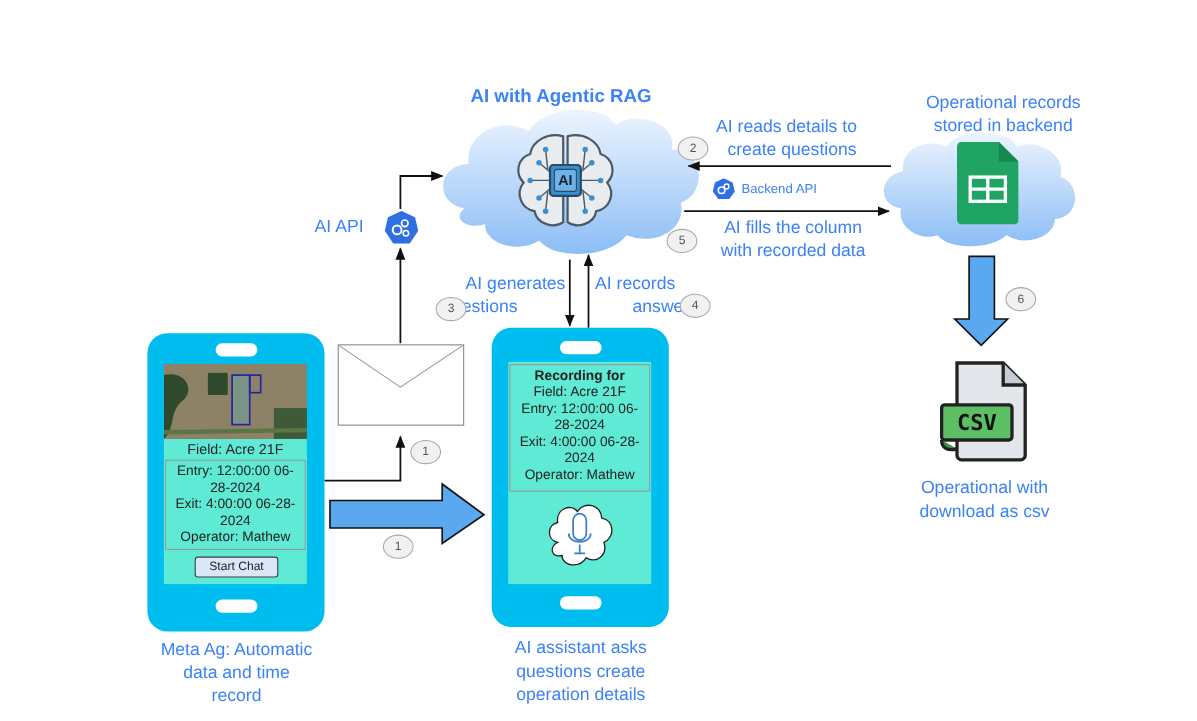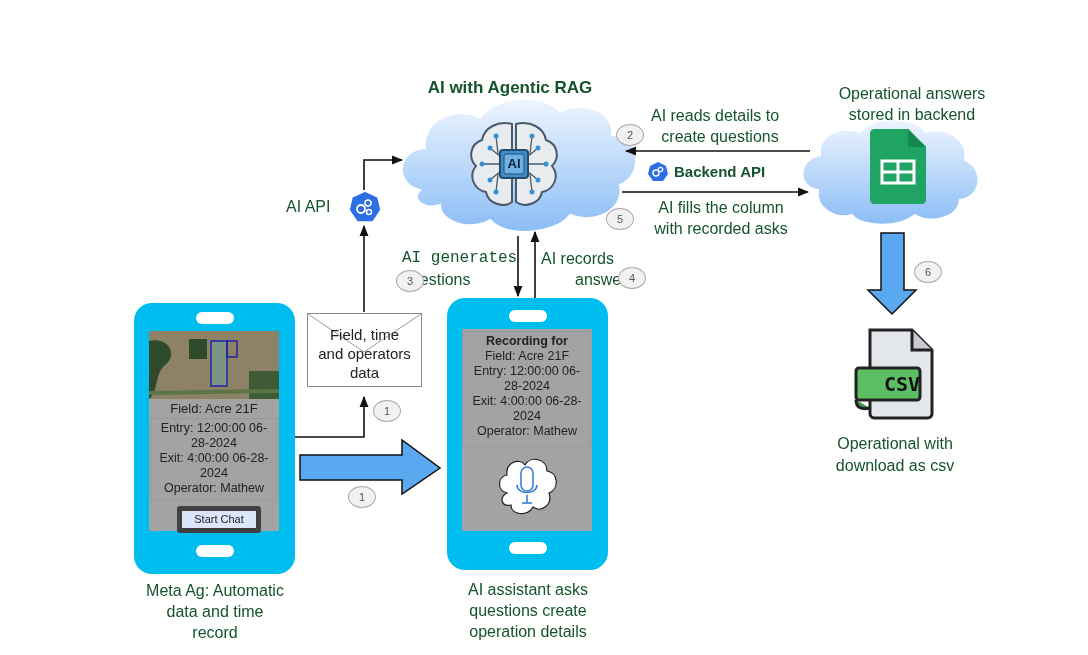--- a/index.html
+++ b/index.html
@@ -1,26 +1,26 @@
 <!DOCTYPE html>
 <html><head>
 <meta charset="utf-8">
 <style>
   html, body { margin:0; padding:0; background:#ffffff; }
   body { width:1088px; height:655px; position:relative; overflow:hidden; font-family:"Liberation Sans", sans-serif; color:#222; }
   .abs { position:absolute; }
-  .lbl { position:absolute; text-align:center; font-size:16px; line-height:19px; color:#14532d; white-space:nowrap; }
+  .lbl { position:absolute; text-align:center; font-size:16px; line-height:19px; color:#3b82f6; white-space:nowrap; }
   .lbl-l { text-align:left; }
   .badge { position:absolute; width:26px; height:20px; border:1px solid #aaa; border-radius:50%; background:#f1f1f1; font-size:11px; line-height:20px; text-align:center; color:#555; }
   svg.full { position:absolute; left:0; top:0; }
   .phone { position:absolute; background:#00bdf0; border-radius:18px; }
   .phone .slot { position:absolute; left:50%; transform:translateX(-50%); background:#fff; border-radius:8px; }
-  .screen { position:absolute; background:#a3a3a3; }
+  .screen { position:absolute; background:#5eead4; }
   .ptext { font-size:12.5px; line-height:15px; text-align:center; color:#222; }
-  .btn { background:#dbe6f8; border:5px solid #404040; border-radius:3px; font-size:11px; color:#222; text-align:center; }
+  .btn { background:#dbe6f8; border:1px solid #404040; border-radius:3px; font-size:11px; color:#222; text-align:center; }
 </style>
 </head>
 <body>
 
 <svg class="full" width="1088" height="655" viewBox="0 0 1088 655">
   <defs>
     <linearGradient id="cloudGrad" x1="0" y1="0" x2="0" y2="1">
       <stop offset="0" stop-color="#eef5fe"></stop>
       <stop offset="1" stop-color="#8bbdf6"></stop>
     </linearGradient>
@@ -73,21 +73,21 @@
         <circle cx="76" cy="62" r="2.5"></circle>
         <circle cx="70" cy="18" r="2.5"></circle>
         <circle cx="70" cy="74" r="2.5"></circle>
     </g>
     <rect x="38" y="32" width="28" height="28" rx="3" fill="#3a8fd0" stroke="#2a4a68" stroke-width="2"></rect>
     <rect x="42" y="36" width="20" height="20" rx="2" fill="#6fb2e6" stroke="#2a4a68" stroke-width="1"></rect>
   </svg>
   <span class="abs" style="left:42px; top:38px; width:20px; text-align:center; font-weight:bold; font-size:13px; color:#0d2236;">AI</span>
 </div>
 
-<div class="lbl" style="left:822px; top:84px; width:180px;">Operational answers</div>
+<div class="lbl" style="left:822px; top:84px; width:180px;">Operational records</div>
 <div class="lbl" style="left:822px; top:105px; width:180px;">stored in backend</div>
 
 <div class="abs" style="left:870px; top:129px; width:56px; height:75px;">
   <svg width="56" height="75" viewBox="0 0 56 75">
     <path d="M4,0 L38,0 L56,18 L56,71 C56,73 54,75 52,75 L4,75 C2,75 0,73 0,71 L0,4 C0,2 2,0 4,0 Z" fill="#1fa463"></path>
     <path d="M38,0 L56,18 L38,18 Z" fill="#158a4f"></path>
     <rect x="12" y="32" width="32" height="22" fill="none" stroke="#fff" stroke-width="3"></rect>
     <line x1="28" y1="32" x2="28" y2="54" stroke="#fff" stroke-width="3"></line>
     <line x1="12" y1="43" x2="44" y2="43" stroke="#fff" stroke-width="3"></line>
   </svg>
@@ -97,52 +97,47 @@
 <div class="lbl" style="left:640px; top:127px; width:160px;">create questions</div>
 <div class="badge" style="left:616px; top:124px;">2</div>
 
 <div class="abs" style="left:648px; top:162px; width:20px; height:20px;">
   <svg width="20" height="20" viewBox="0 0 20 20">
       <polygon points="10,0 18,4 20,12 15,19 5,19 0,12 2,4" fill="#2f6fe4"></polygon>
       <circle cx="8" cy="11" r="3" fill="none" stroke="#fff" stroke-width="1.4"></circle>
       <circle cx="12.5" cy="7.5" r="2.2" fill="none" stroke="#fff" stroke-width="1.2"></circle>
     </svg>
 </div>
-<div class="lbl lbl-l" style="left:674px; top:162px; font-size:15px;font-weight:bold;">Backend API</div>
+<div class="lbl lbl-l" style="left:674px; top:162px; font-size:12px;">Backend API</div>
 
 <div class="lbl" style="left:636px; top:198px; width:170px;">AI fills the column</div>
-<div class="lbl" style="left:636px; top:219px; width:170px;">with recorded asks</div>
+<div class="lbl" style="left:636px; top:219px; width:170px;">with recorded data</div>
 <div class="badge" style="left:606px; top:208px;">5</div>
 
 <div class="lbl lbl-l" style="left:286px; top:197px;">AI API</div>
 <div class="abs" style="left:348px; top:190px; width:34px; height:34px;">
   <svg width="34" height="34" viewBox="0 0 34 34">
       <polygon points="17,1 30,7 33,20 25,32 9,32 1,20 4,7" fill="#2f6fe4" stroke="#fff" stroke-width="1.5"></polygon>
       <circle cx="13" cy="19" r="4" fill="none" stroke="#fff" stroke-width="1.8"></circle>
       <circle cx="20" cy="13" r="3" fill="none" stroke="#fff" stroke-width="1.5"></circle>
       <circle cx="21" cy="22" r="2.5" fill="none" stroke="#fff" stroke-width="1.4"></circle>
     </svg>
 </div>
 
-<div class="lbl" style="left:402px; top:249px; width:112px; text-align:right;font-family:Liberation Mono, monospace;">AI generates</div>
+<div class="lbl" style="left:402px; top:249px; width:112px; text-align:right;">AI generates</div>
 <div class="lbl" style="left:402px; top:270px; width:112px; text-align:left;">questions</div>
 <div class="badge" style="left:396px; top:270px;">3</div>
 <div class="lbl lbl-l" style="left:541px; top:249px;">AI records</div>
 <div class="lbl lbl-l" style="left:541px; top:270px;margin-left:34px;">answers</div>
 <div class="badge" style="left:618px; top:267px;">4</div>
 
 <div class="abs" style="left:307px; top:313px; width:113px; height:72px; border:1px solid #888; background:#fff;">
   <svg class="abs" style="left:0; top:0;" width="113" height="72" viewBox="0 0 113 72">
       <polyline points="0,0 56,38 113,0" fill="none" stroke="#999" stroke-width="1"></polyline>
     </svg>
-  <div class="abs" style="left:0; top:11px; width:113px; font-size:15px; line-height:19px; text-align:center; color:#222;">
-    <div>Field, time</div>
-    <div>and operators</div>
-    <div>data</div>
-  </div>
 </div>
 <div class="badge" style="left:373px; top:400px;">1</div>
 <div class="badge" style="left:348px; top:486px;">1</div>
 <div class="badge" style="left:914px; top:261px;">6</div>
 
 <div class="phone" style="left:134px; top:303px; width:161px; height:271px;">
   <div class="slot" style="top:9px; width:38px; height:12px;"></div>
   <div class="screen" style="left:15px; top:28px; width:130px; height:200px;">
     <div class="abs" style="left:0; top:0; width:130px; height:68px; background:#7a6e55; overflow:hidden;">
       <svg width="130" height="68" viewBox="0 0 130 68">
@@ -199,16 +194,16 @@
 <div class="lbl" style="left:430px; top:601px; width:196px;">questions create</div>
 <div class="lbl" style="left:430px; top:622px; width:196px;">operation details</div>
 
 <div class="abs" style="left:854px; top:328px; width:82px; height:92px;">
   <svg width="82" height="92" viewBox="0 0 82 92">
     <path d="M16,2 L58,2 L78,22 L78,86 C78,88 76,90 74,90 L20,90 C18,90 16,88 16,86 Z" fill="#e3e6ea" stroke="#222" stroke-width="3"></path>
     <path d="M58,2 L58,22 L78,22" fill="#c8ccd2" stroke="#222" stroke-width="3"></path>
     <rect x="2" y="40" width="64" height="32" rx="3" fill="#5cbf63" stroke="#222" stroke-width="3"></rect>
     <path d="M2,72 C2,80 8,82 16,80" fill="#3f9346" stroke="#222" stroke-width="3"></path>
   </svg>
-  <span class="abs" style="left:2px; top:44px; width:64px; text-align:right; font-family:'DejaVu Sans Mono', monospace; font-weight:bold; font-size:20px; color:#111;">CSV</span>
+  <span class="abs" style="left:2px; top:44px; width:64px; text-align:center; font-family:'DejaVu Sans Mono', monospace; font-weight:bold; font-size:20px; color:#111;">CSV</span>
 </div>
 <div class="lbl" style="left:810px; top:434px; width:170px;">Operational with</div>
 <div class="lbl" style="left:810px; top:456px; width:170px;">download as csv</div>
 
 </body></html>

